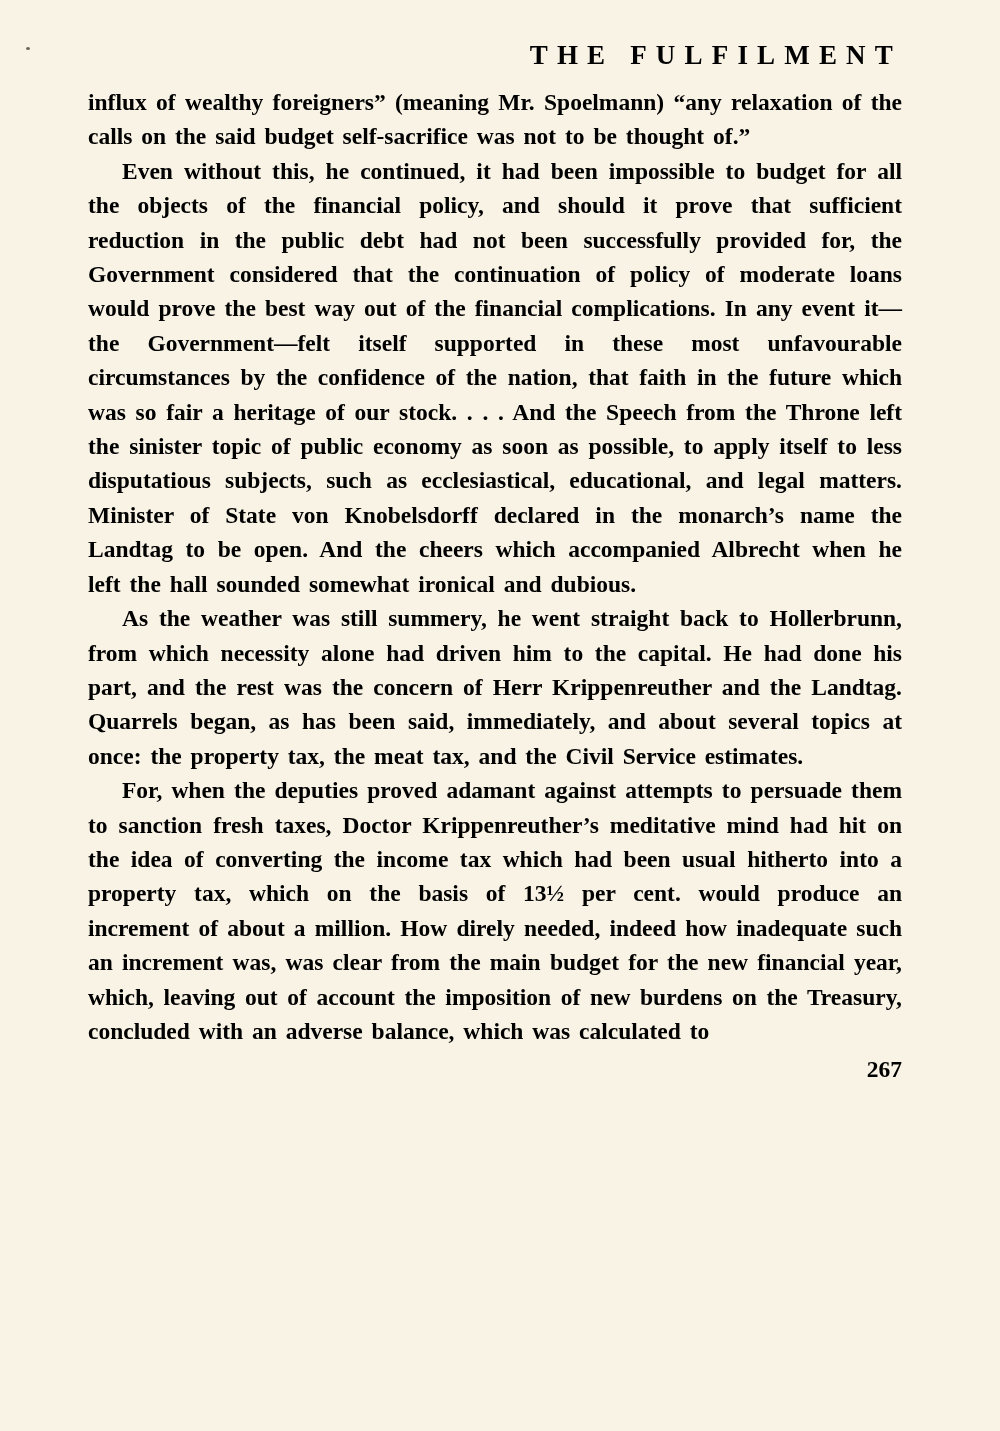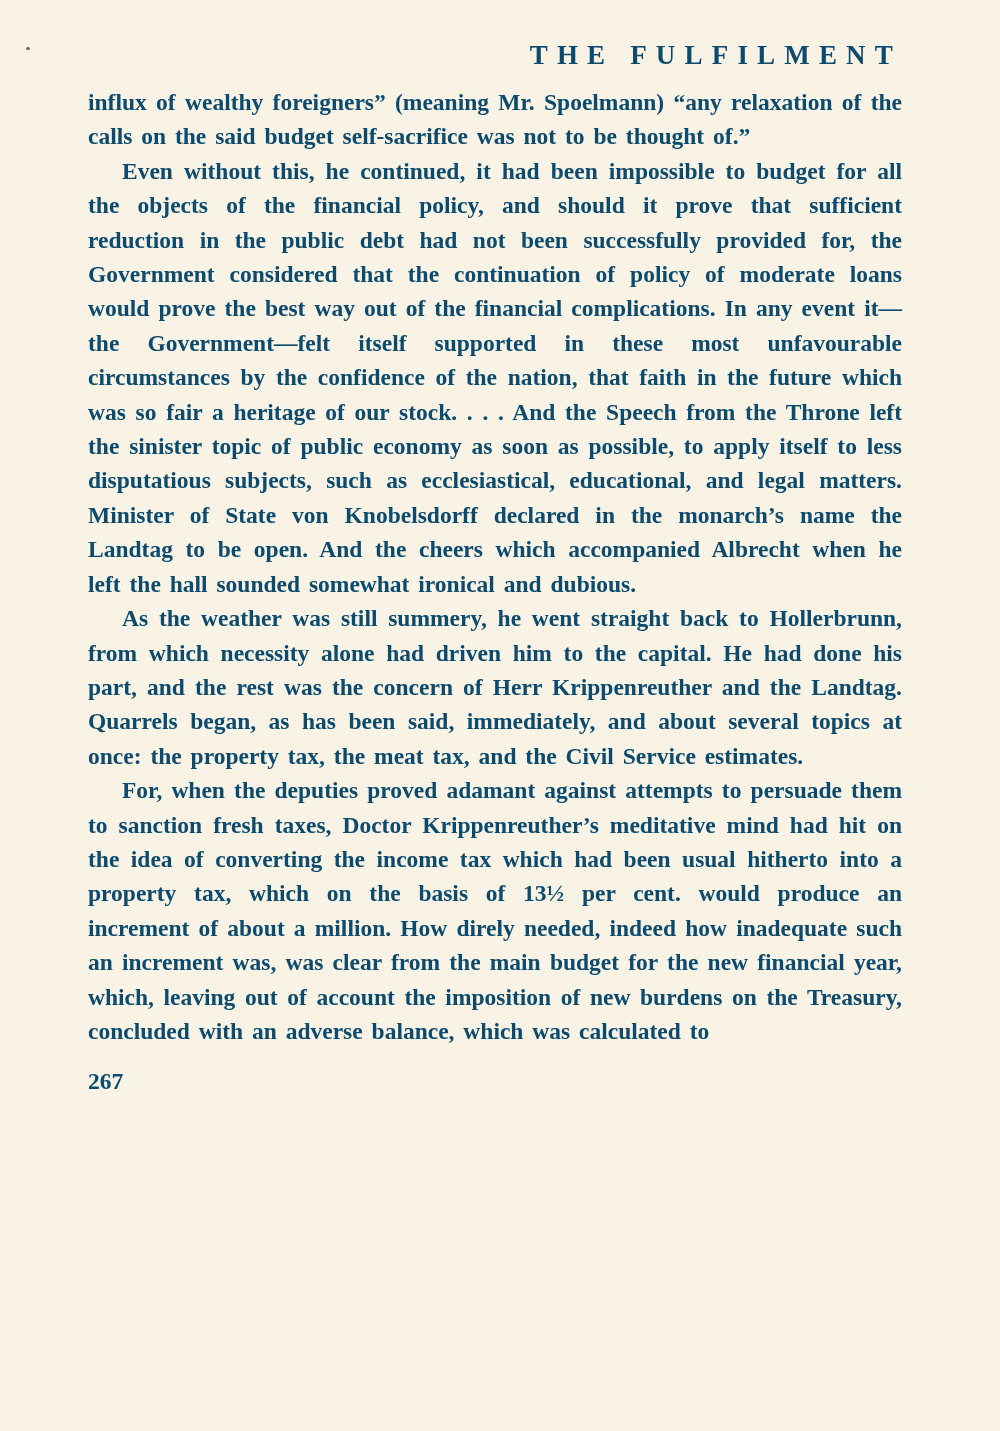--- a/index.html
+++ b/index.html
@@ -9,21 +9,21 @@
   }
   .page {
     position: relative;
     width: 1000px;
     height: 1431px;
     margin: 0 auto;
     background: #f8f3e5;
     box-sizing: border-box;
     padding: 40px 98px 0 88px;
     font-family: "Liberation Serif", serif;
-    color: #0c4a6e;
+    color: #000000;
     overflow: hidden;
   }
   .speck {
     position: absolute;
     left: 26px;
     top: 47px;
     width: 4px;
     height: 3px;
     background: #6b6656;
     border-radius: 50%;
@@ -44,22 +44,22 @@
     text-align: justify;
     word-spacing: 3px;
   }
   .body-text p.indent {
     text-indent: 34px;
   }
   .page-number {
     font-size: 23.5px;
     font-weight: bold;
     line-height: 34.4px;
-    margin-top: 16px;
-    text-align: left;
+    margin-top: 4px;
+    text-align: right;
   }
 </style>
 </head>
 <body>
 
 <div class="page">
   <div class="speck"></div>
 
   <div class="running-header">THE FULFILMENT</div>
 

